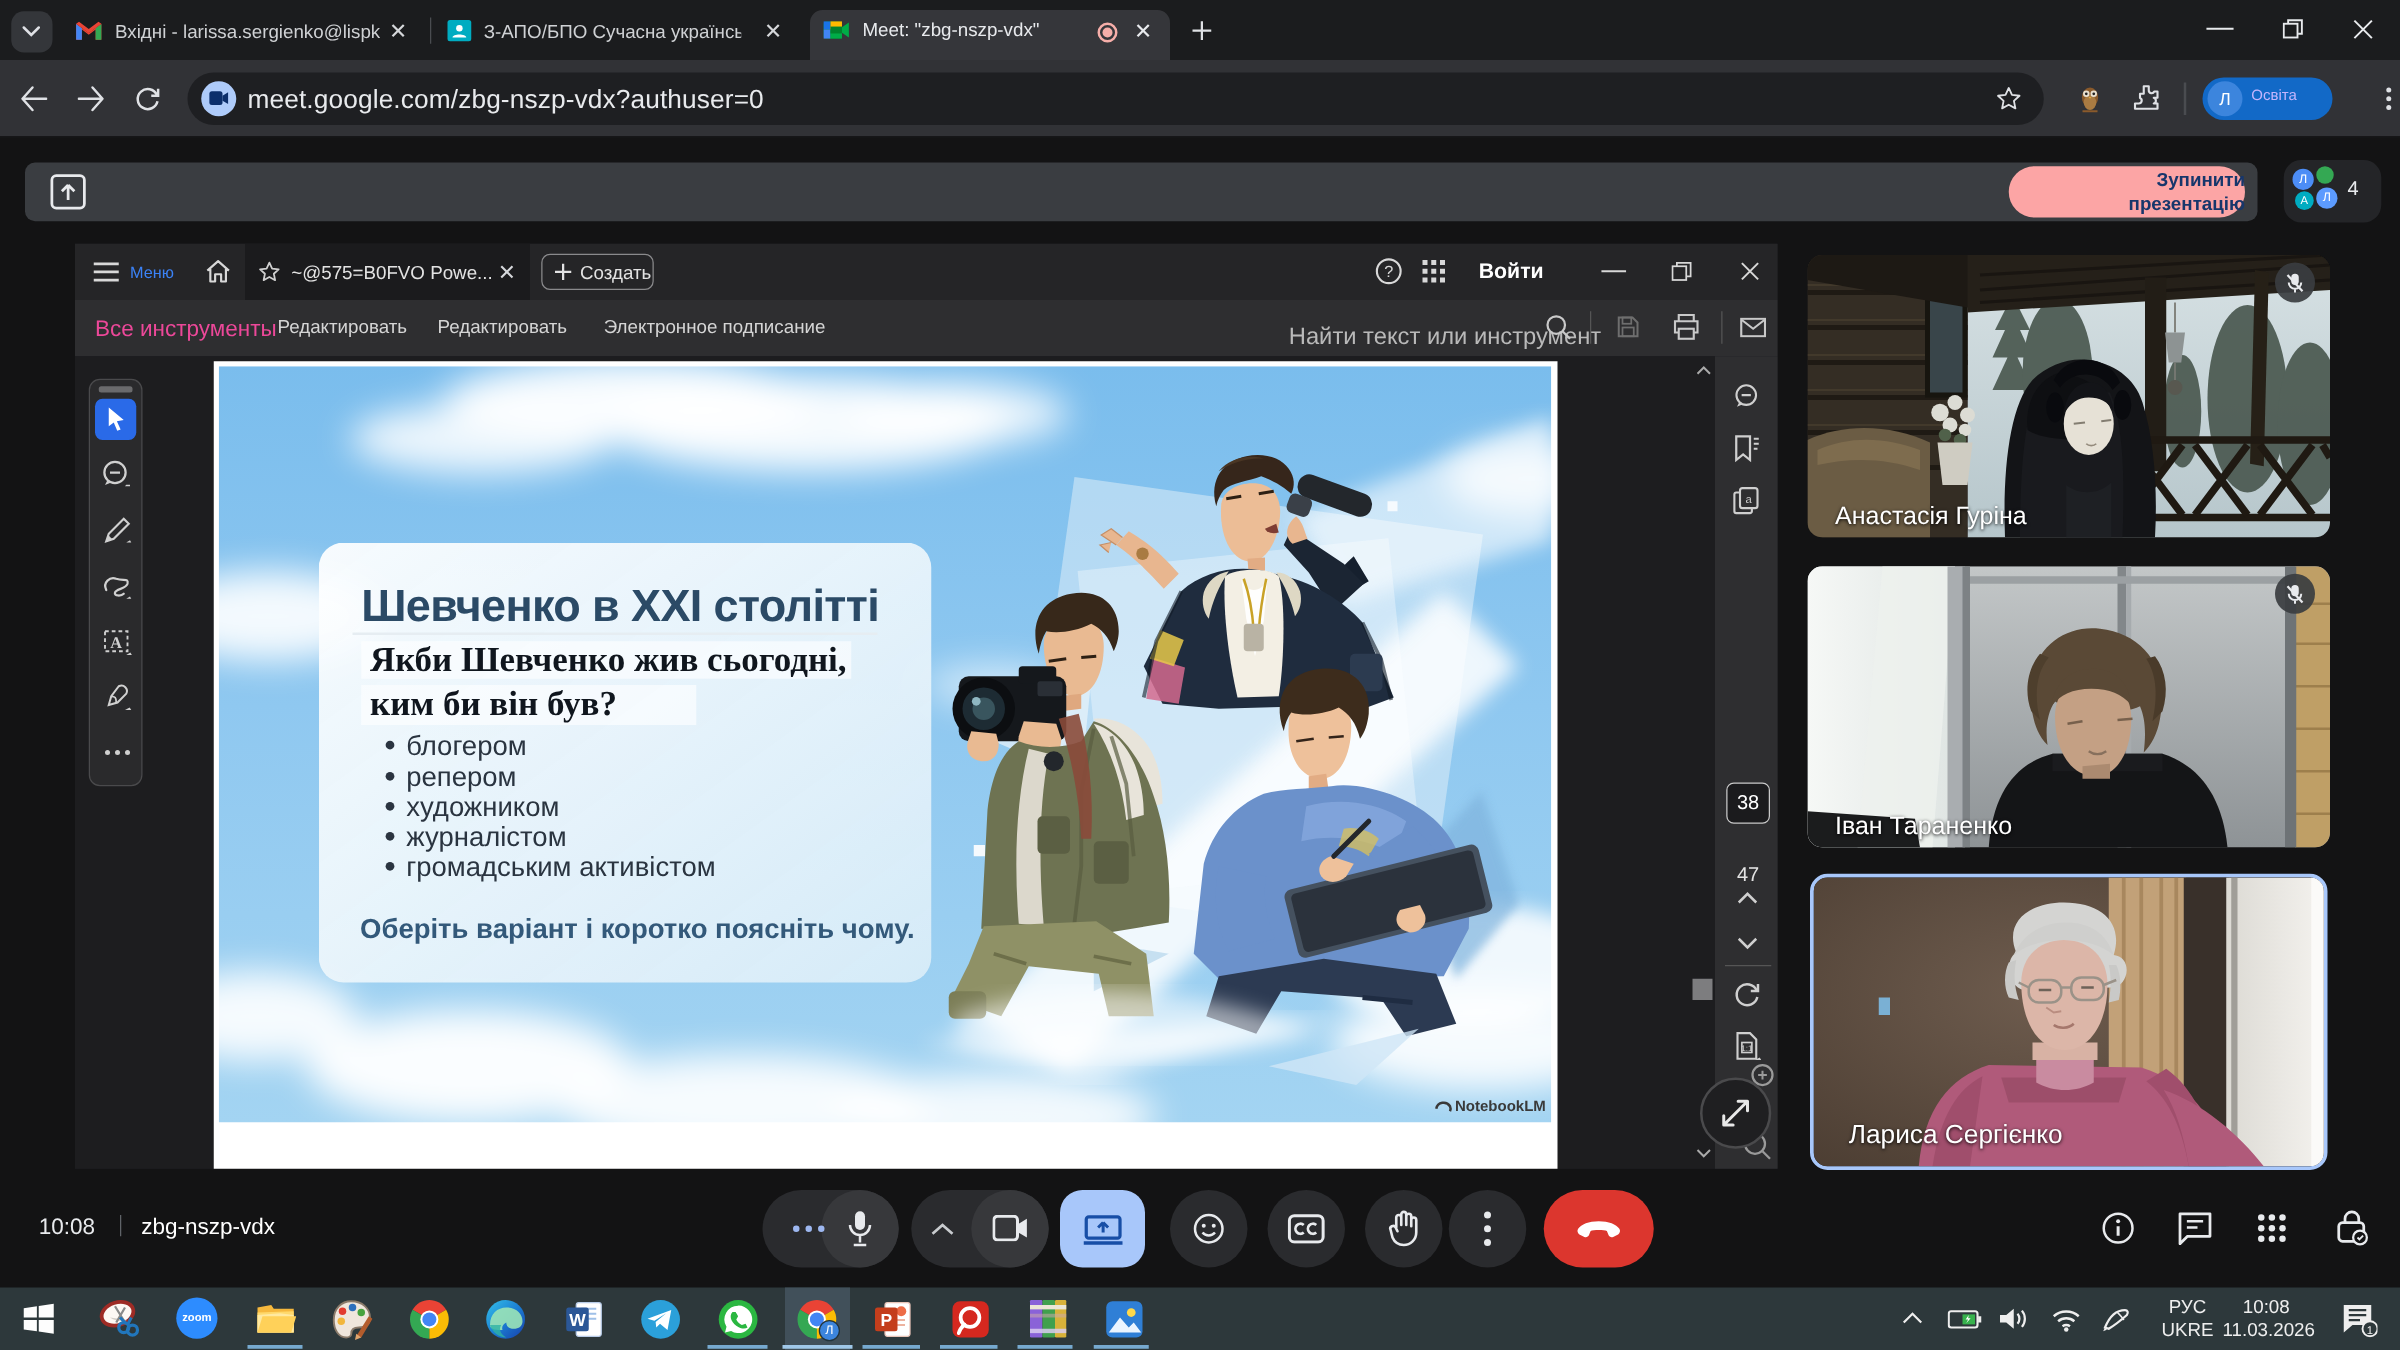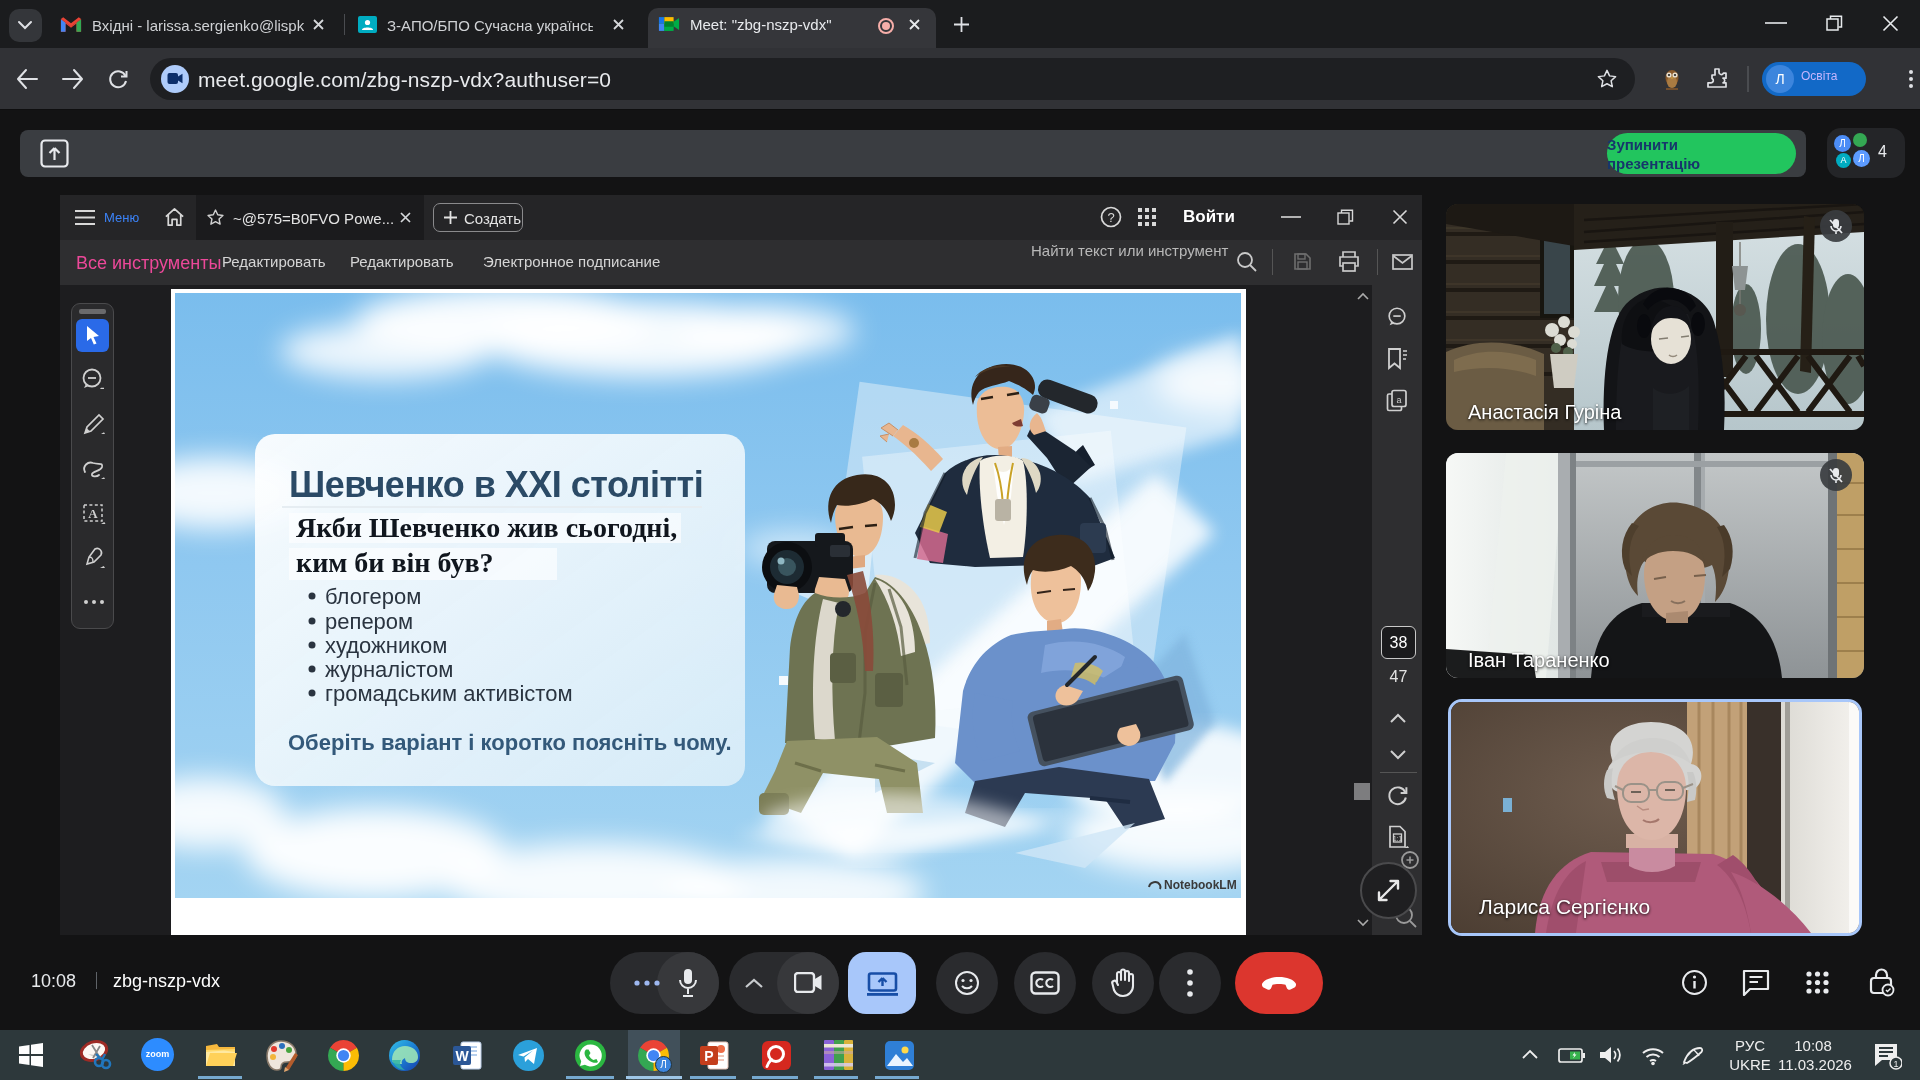--- a/index.html
+++ b/index.html
@@ -125,21 +125,21 @@
       <circle cx="8" cy="18" r="2" fill="#dfe1e5"></circle>
     </svg>
 
 <div class="abs" id="meetpage"></div>
 
 <div class="abs" style="left:20px;top:130px;width:1786px;height:47px;background:#3a3d41;border-radius:8px;"></div>
 <svg class="abs" style="left:40px;top:139px" width="29" height="29" viewBox="0 0 29 29">
       <rect x="1.5" y="1.5" width="26" height="26" rx="3.5" fill="none" stroke="#e8eaed" stroke-width="2.2"></rect>
       <path d="M14.5 21 V10 M14.5 9 L9.5 14 M14.5 9 L19.5 14" stroke="#e8eaed" stroke-width="2.2" fill="none"></path>
     </svg>
-<div class="abs" style="left:1607px;top:133px;width:189px;height:41px;background:#22c55e;border-radius:21px;color:#17366b;font-size:15px;font-weight:bold;text-align:left;line-height:19px;padding-top:2px;">Зупинити<br>презентацію</div>
+<div class="abs" style="left:1607px;top:133px;width:189px;height:41px;background:#fca5a5;border-radius:21px;color:#17366b;font-size:15px;font-weight:bold;text-align:right;line-height:19px;padding-top:2px;">Зупинити<br>презентацію</div>
 
 <div class="abs" style="left:1827px;top:128px;width:78px;height:50px;background:#242528;border-radius:14px;"></div>
 <div class="abs" style="left:1834px;top:135px;width:17px;height:17px;border-radius:50%;background:#4c8df6;color:#fff;font-size:10px;text-align:center;line-height:17px;">Л</div>
 <div class="abs" style="left:1853px;top:133px;width:14px;height:14px;border-radius:50%;background:#34a853;"></div>
 <div class="abs" style="left:1836px;top:153px;width:15px;height:15px;border-radius:50%;background:#00acc1;color:#fff;font-size:9px;text-align:center;line-height:15px;">А</div>
 <div class="abs" style="left:1853px;top:150px;width:17px;height:17px;border-radius:50%;background:#5c9bff;color:#fff;font-size:10px;text-align:center;line-height:17px;">Л</div>
 <div class="abs" style="left:1878px;top:143px;color:#e8eaed;font-size:16px;">4</div>
 
 <div id="pdfwin" class="abs" style="left:60px;top:195px;width:1362px;height:740px;background:#1e1e20;"></div>
 
@@ -193,21 +193,21 @@
     </svg>
 <svg class="abs" style="left:1392px;top:209px" width="16" height="16">
       <path d="M1.5 1.5 L14.5 14.5 M14.5 1.5 L1.5 14.5" stroke="#d8d8d8" stroke-width="1.6"></path>
     </svg>
 
 <div class="abs" style="left:60px;top:240px;width:1362px;height:45px;background:#2e2e30;"></div>
 <div class="abs" style="left:76px;top:253px;color:#ec4899;font-size:18px;">Все инструменты</div>
 <div class="abs" style="left:222px;top:253px;color:#d5d5d5;font-size:15px;">Редактировать</div>
 <div class="abs" style="left:350px;top:253px;color:#d5d5d5;font-size:15px;">Редактировать</div>
 <div class="abs" style="left:483px;top:253px;color:#d5d5d5;font-size:15px;">Электронное подписание</div>
-<div class="abs" style="left:1031px;top:242px;color:#b9b9b9;font-size:15px;">Найти текст или инструмент</div>
+<div class="abs" style="left:1031px;top:259px;color:#b9b9b9;font-size:19px;">Найти текст или инструмент</div>
 <svg class="abs" style="left:1236px;top:251px" width="21" height="21">
       <circle cx="9" cy="9" r="7" fill="none" stroke="#c9c9c9" stroke-width="1.8"></circle>
       <path d="M14 14 L20 20" stroke="#c9c9c9" stroke-width="1.8"></path>
     </svg>
 <div class="abs" style="left:1272px;top:249px;width:1px;height:26px;background:#555;"></div>
 <svg class="abs" style="left:1293px;top:252px" width="19" height="19">
       <path d="M2 2 H13 L17 6 V17 H2 Z" fill="none" stroke="#6e6e6e" stroke-width="1.6"></path>
       <rect x="5" y="2" width="7" height="5" fill="none" stroke="#6e6e6e" stroke-width="1.4"></rect>
       <rect x="5" y="10" width="9" height="7" fill="none" stroke="#6e6e6e" stroke-width="1.4"></rect>
     </svg>
@@ -453,21 +453,21 @@
 <svg class="abs" style="left:1386px;top:347px" width="22" height="23" viewBox="0 0 22 23">
       <path d="M3 2 H14 V21 L8.5 16.5 L3 21 Z" fill="none" stroke="#cfcfcf" stroke-width="1.8"></path>
       <path d="M17 4 H21 M17 8 H21 M17 12 H20" stroke="#cfcfcf" stroke-width="1.6"></path>
     </svg>
 <svg class="abs" style="left:1386px;top:389px" width="22" height="23" viewBox="0 0 22 23">
       <rect x="6" y="1.5" width="14" height="16" rx="2" fill="none" stroke="#cfcfcf" stroke-width="1.7"></rect>
       <path d="M6 5 H3 a1.5 1.5 0 0 0 -1.5 1.5 V20 a1.5 1.5 0 0 0 1.5 1.5 H14 a1.5 1.5 0 0 0 1.5 -1.5 V17.5" fill="none" stroke="#cfcfcf" stroke-width="1.7"></path>
       <text x="13" y="13.5" font-size="9" fill="#cfcfcf" text-anchor="middle" font-family="Liberation Sans">a</text>
     </svg>
 <div class="abs" style="left:1381px;top:626px;width:35px;height:33px;border:1.5px solid #c9c9c9;border-radius:6px;background:#1b1b1d;color:#fff;font-size:16px;text-align:center;line-height:31px;">38</div>
-<div class="abs" style="left:1381px;top:668px;width:35px;color:#e3e3e3;font-size:16px;text-align:center;">47</div>
+<div class="abs" style="left:1381px;top:692px;width:35px;color:#e3e3e3;font-size:16px;text-align:center;">47</div>
 <svg class="abs" style="left:1389px;top:712px" width="18" height="12">
       <path d="M2 10 L9 3 L16 10" stroke="#cfcfcf" stroke-width="2" fill="none"></path>
     </svg>
 <svg class="abs" style="left:1389px;top:749px" width="18" height="12">
       <path d="M2 2 L9 9 L16 2" stroke="#cfcfcf" stroke-width="2" fill="none"></path>
     </svg>
 <div class="abs" style="left:1380px;top:772px;width:37px;height:1px;background:#555;"></div>
 <svg class="abs" style="left:1386px;top:784px" width="23" height="23" viewBox="0 0 22 22">
       <path d="M18.5 8 A8 8 0 1 0 19 13" fill="none" stroke="#cfcfcf" stroke-width="1.9"></path>
       <path d="M19.5 3 V8.5 H14" fill="none" stroke="#cfcfcf" stroke-width="1.9"></path>

